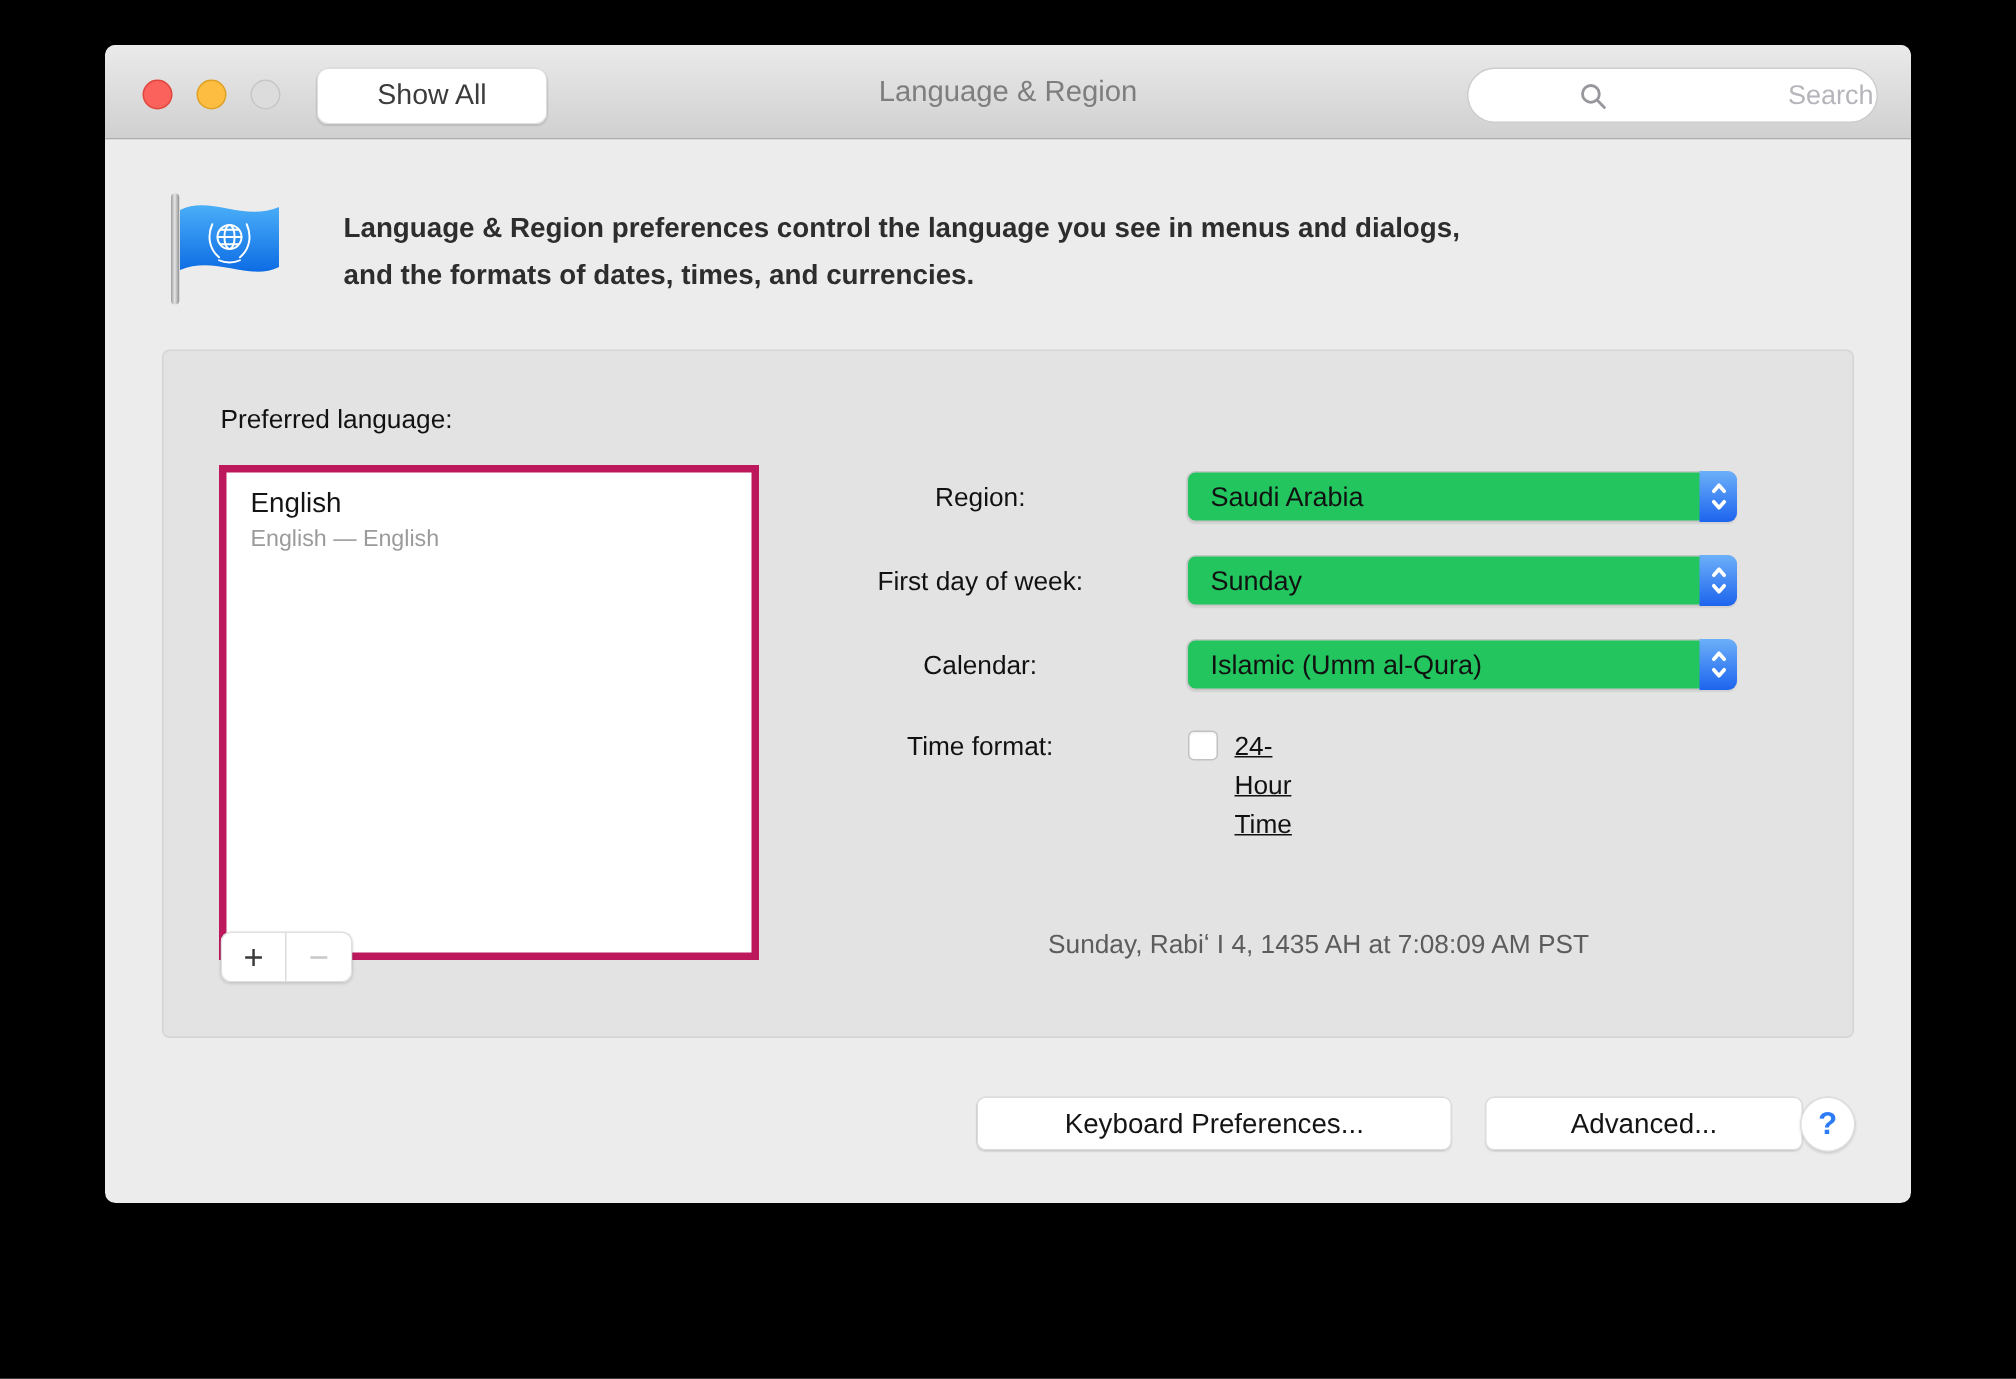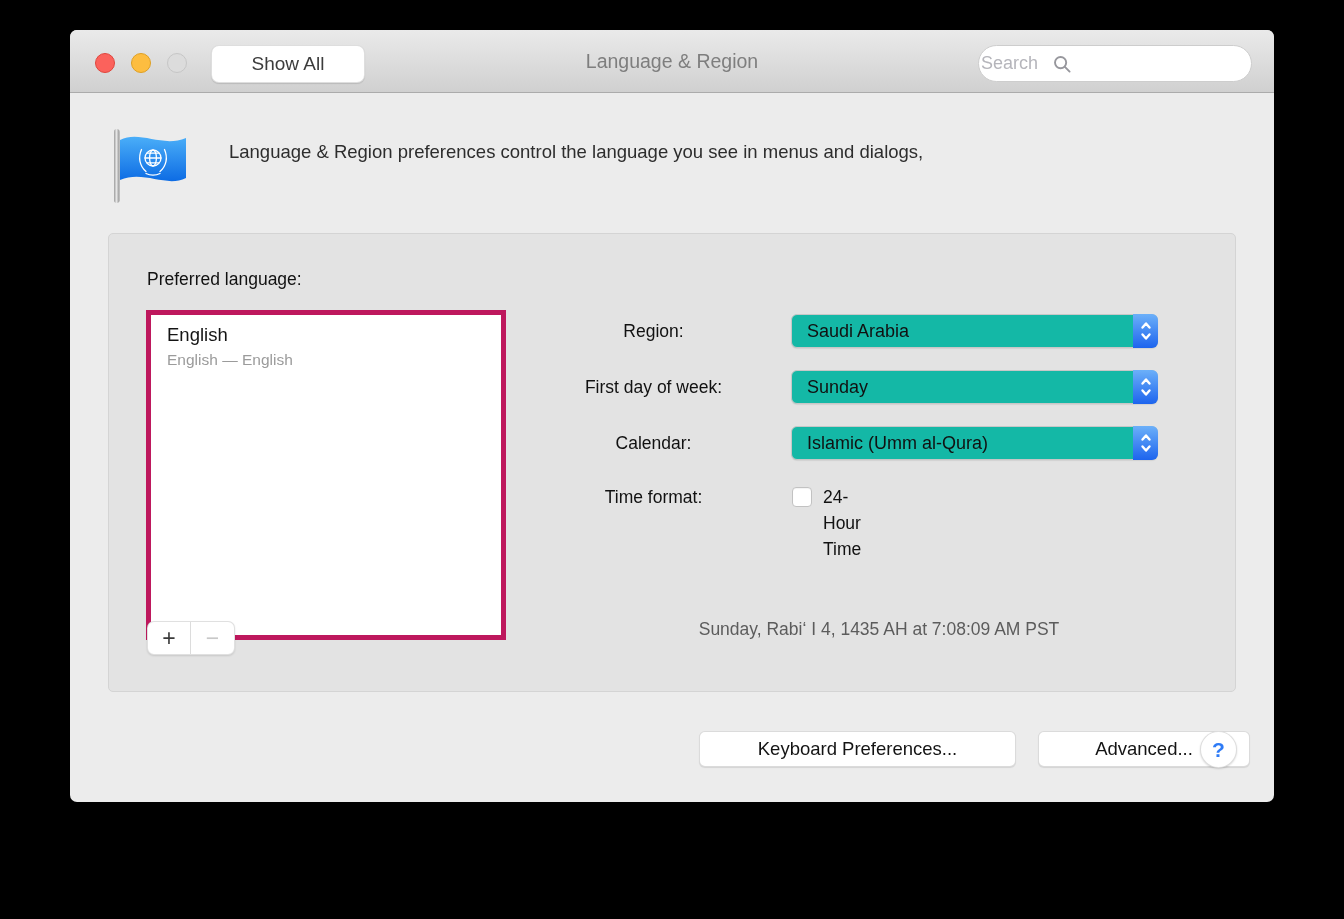--- a/index.html
+++ b/index.html
@@ -34,29 +34,29 @@
     display:flex;align-items:center;justify-content:center;
     font-size:19.5px;color:#7e7e7e;pointer-events:none;
   }
   .search{
     position:absolute;left:908px;top:15px;width:274px;height:37px;
     background:#fff;border:1px solid #cdcdcd;border-radius:19px;
   }
   .search svg{position:absolute;left:74px;top:9px;}
   .search input{
     position:absolute;inset:0;width:100%;height:100%;border:none;background:transparent;
-    text-align:left;font-size:18px;font-family:"Liberation Sans",sans-serif;
+    text-align:right;font-size:18px;font-family:"Liberation Sans",sans-serif;
     color:#333;outline:none;border-radius:19px;
   }
   .search input::placeholder{color:#b5b5bb;opacity:1;}
   
   .flag{position:absolute;left:40px;top:96px;}
   .intro-text{
     position:absolute;left:159px;top:106px;width:960px;
-    font-size:18.5px;line-height:31px;color:#2d2d2d;
+    font-size:18.5px;line-height:31px;color:#2d2d2d;font-weight:bold;
   }
   
   .panel{
     position:absolute;left:38px;top:203px;width:1128px;height:459px;
     background:#e3e3e3;border:1px solid #d4d4d4;border-radius:5px;
   }
   .pref-label{position:absolute;left:38px;top:35px;font-size:17.5px;color:#111;}
   .listbox{
     position:absolute;left:37px;top:76px;width:360px;height:330px;
     background:#fff;border:5px solid #be185d;
@@ -76,53 +76,53 @@
   .pm-btn.add{color:#3a3a3a;border-right:1px solid #dcdcdc;}
   .pm-btn.remove{color:#c8c8c8;}
   
   .field-row{position:absolute;left:0;height:34px;}
   .field-label{
     position:absolute;left:420px;width:249px;height:34px;line-height:34px;
     text-align:center;font-size:17.5px;color:#111;
   }
   .popup{
     position:absolute;left:682px;width:367px;height:34px;
-    background:#14b8a6;border:1px solid #c7c7c7;border-radius:6px;
+    background:#22c55e;border:1px solid #c7c7c7;border-radius:6px;
     box-shadow:0 1px 1px rgba(0,0,0,.08);
     display:flex;align-items:center;padding-left:15px;
     font-size:18px;color:#111;cursor:default;
   }
   .stepper{
     position:absolute;right:-1px;top:-1px;width:25px;height:34px;
     border-radius:0 6px 6px 0;
     background:linear-gradient(#6cb0f9,#1d64ee);
     display:flex;align-items:center;justify-content:center;
   }
   .row-region{top:80px;}
   .row-week{top:136px;}
   .row-calendar{top:192px;}
   .row-time{top:250px;height:26px;}
   .row-time .field-label{height:26px;line-height:26px;}
   .checkbox{
     position:absolute;left:683px;top:3px;width:20px;height:20px;
     background:#fff;border:1px solid #c2c2c2;border-radius:4px;
     box-shadow:inset 0 1px 1px rgba(0,0,0,.05);cursor:default;
   }
-  .cb-label{position:absolute;left:714px;top:0;font-size:17.5px;line-height:26px;color:#111;}
+  .cb-label{position:absolute;left:714px;top:0;font-size:17.5px;line-height:26px;color:#111;text-decoration:underline;}
   .preview{
     position:absolute;left:480px;top:330px;width:580px;text-align:center;
     font-size:17.5px;line-height:26px;color:#5c5c5c;white-space:pre;
   }
   
   .footer-btn{
     position:absolute;top:701px;height:36px;
     background:#fff;border:1px solid rgba(0,0,0,.14);border-radius:6px;
     box-shadow:0 1px 1px rgba(0,0,0,.1);
     display:flex;align-items:center;justify-content:center;
-    font-size:18.5px;color:#141414;cursor:default;margin-left:48px;
+    font-size:18.5px;color:#141414;cursor:default;
   }
   .kb-btn{left:581px;width:317px;}
   .adv-btn{left:920px;width:212px;}
   .help-btn{
     position:absolute;left:1130px;top:701px;width:37px;height:37px;border-radius:50%;
     background:#fff;border:1px solid rgba(0,0,0,.13);
     box-shadow:0 1px 2px rgba(0,0,0,.15);
     display:flex;align-items:center;justify-content:center;
     font-size:21px;font-weight:bold;color:#2e7bf6;cursor:default;
   }
@@ -169,20 +169,21 @@
       <line x1="35" y1="32" x2="51" y2="32"></line>
       <line x1="37" y1="27.2" x2="49" y2="27.2"></line>
       <line x1="37" y1="36.8" x2="49" y2="36.8"></line>
       <path d="M31.5 23.5 C 28 31.5, 29.5 40, 36 45.5"></path>
       <path d="M54.5 23.5 C 58 31.5, 56.5 40, 50 45.5"></path>
       <path d="M36 47.5 C 40 49.5, 46 49.5, 50 47.5"></path>
     </g>
   </svg>
   <div class="intro-text">
     <div>Language &amp; Region preferences control the language you see in menus and dialogs,</div>
+    <div>and the formats of dates, times, and currencies.</div>
   </div>
 
   <div class="panel">
     <div class="pref-label">Preferred language:</div>
 
     <div class="listbox">
       <div class="lang-row">
         <div class="lang-name">English</div>
         <div class="lang-detail">English — English</div>
       </div>

